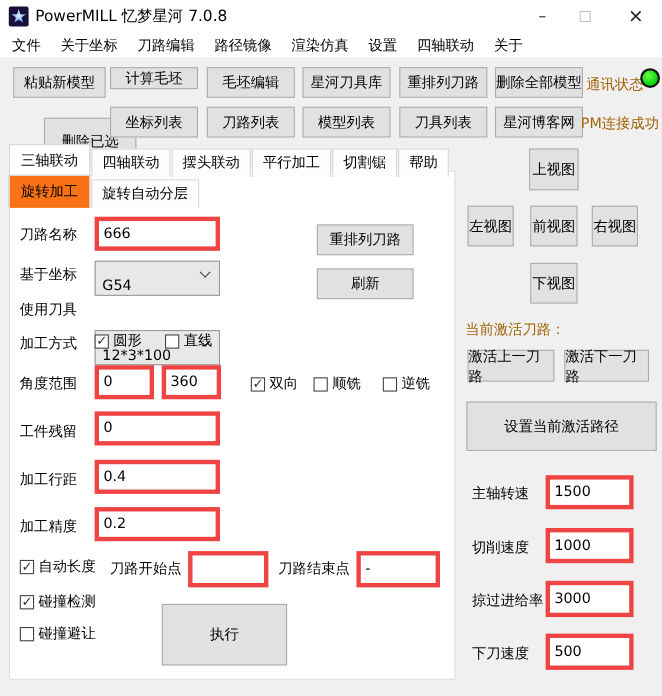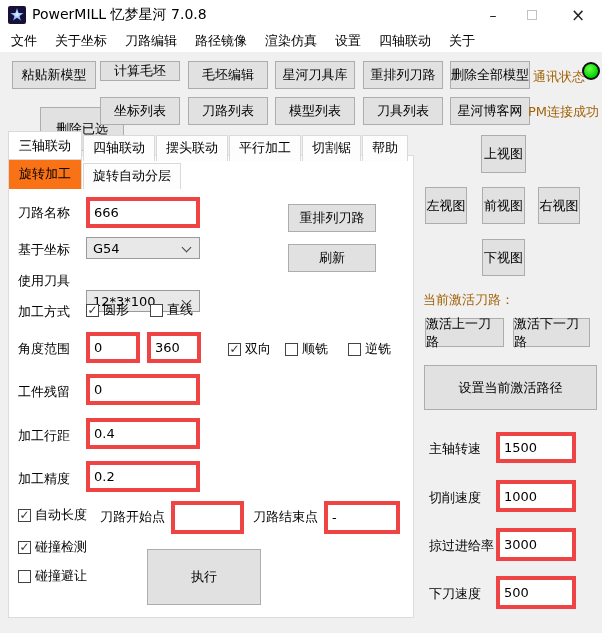--- a/index.html
+++ b/index.html
@@ -35,21 +35,21 @@
   
   .panel { left:8px; top:155px; width:406px; height:463px; background:#fff; border:1px solid #dcdcdc; }
   .tabstrip { display:flex; align-items:flex-end; }
   .tab { background:#fff; border:1px solid #d9d9d9; border-bottom:none; padding:3px 9px 4px 9px; margin-right:1px; }
   .tab.active { padding:5px 10px 6px 10px; position:relative; z-index:2; }
   .tab.inactive { background:#fdfdfd; }
 
   
   .lbl { font-size:13px; white-space:nowrap; }
   .tbox { background:#fff; border:4px solid #ef4444; font-family:"DejaVu Sans",sans-serif; font-size:13px; padding:0 4px; outline:none; }
-  .combo { background:#e8e8e8; border:1px solid #9a9a9a; display:flex; align-items:center; padding:1px 6px; font-size:13px; position:relative; }
+  .combo { background:#e8e8e8; border:1px solid #9a9a9a; display:flex; padding:15px 6px; font-size:13px; position:relative; }
   .combo .chev { position:absolute; right:9px; top:6px; width:7px; height:7px; border-right:1px solid #444; border-bottom:1px solid #444; transform:rotate(45deg); }
   .cb { width:13px; height:13px; border:1px solid #444; background:#fff; display:inline-flex; align-items:center; justify-content:center; font-size:12px; color:#333; line-height:1; }
   .cb[data-checked="true"]::after { content:"✓"; margin-top:-1px; }
   .cbrow { display:flex; align-items:center; gap:4px; }
 </style>
 </head>
 <body>
 
 <div class="abs titlebar">
   <div class="abs app-icon">

